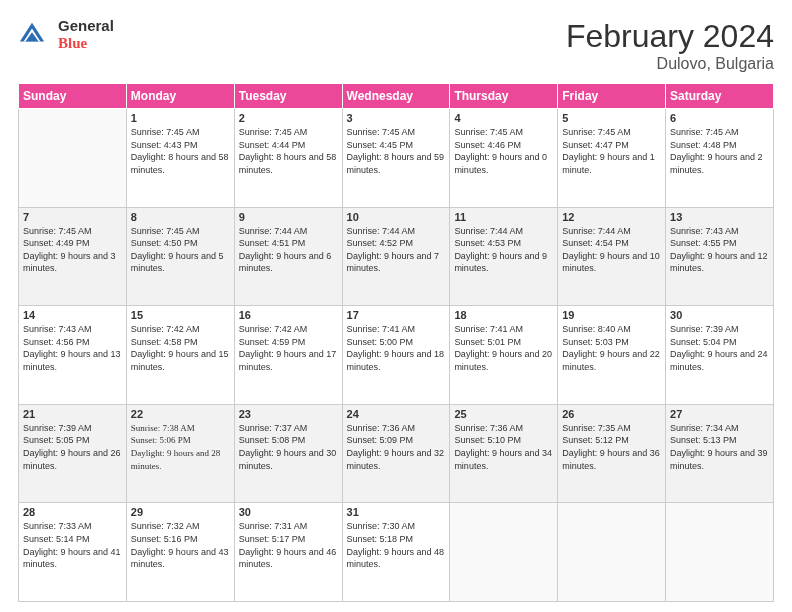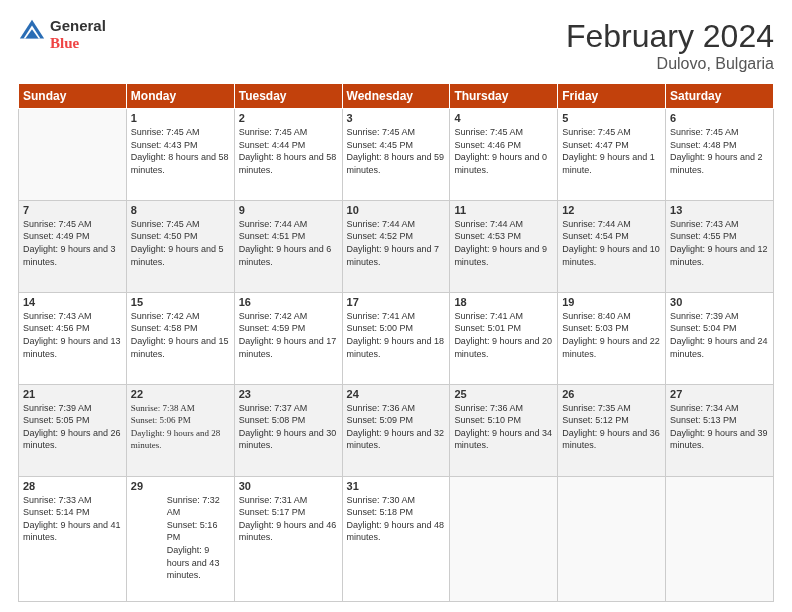--- a/index.html
+++ b/index.html
@@ -18,21 +18,22 @@
       flex-direction: column;
     }
     .header {
       display: flex;
       justify-content: space-between;
       align-items: flex-start;
       margin-bottom: 10px;
     }
     .logo {
       display: flex;
-      gap: 4px;
+      align-items: center;
+      gap: 12px;
     }
     .logo-text {
       display: flex;
       flex-direction: column;
       line-height: 1.1;
     }
     .logo-general {
       font-size: 15px;
       font-weight: bold;
       color: #333;
@@ -58,21 +59,21 @@
     .location {
       font-size: 16px;
       color: #555;
     }
     .calendar-table {
       width: 100%;
       border-collapse: collapse;
       flex: 1;
     }
     .calendar-table th {
-      background-color: #c2410c;
+      background-color: #ec4899;
       color: #fff;
       font-size: 12px;
       font-weight: bold;
       padding: 5px 4px;
       text-align: left;
       border: 1px solid #fff;
     }
     .calendar-table td {
       border: 1px solid #ccc;
       vertical-align: top;
@@ -309,21 +310,21 @@
         </tr>
         <tr>
           <td>
             <span class="day-number">28</span>
             <div class="day-info" style="white-space: pre-line;">Sunrise: 7:33 AM
 Sunset: 5:14 PM
 Daylight: 9 hours and 41 minutes.</div>
           </td>
           <td>
             <span class="day-number">29</span>
-            <div class="day-info" style="white-space: pre-line; margin-left: 36px;">Sunrise: 7:32 AM
+            <div class="day-info" style="white-space: pre-line;">Sunrise: 7:32 AM
 Sunset: 5:16 PM
 Daylight: 9 hours and 43 minutes.</div>
           </td>
           <td>
             <span class="day-number">30</span>
             <div class="day-info" style="white-space: pre-line;">Sunrise: 7:31 AM
 Sunset: 5:17 PM
 Daylight: 9 hours and 46 minutes.</div>
           </td>
           <td>

